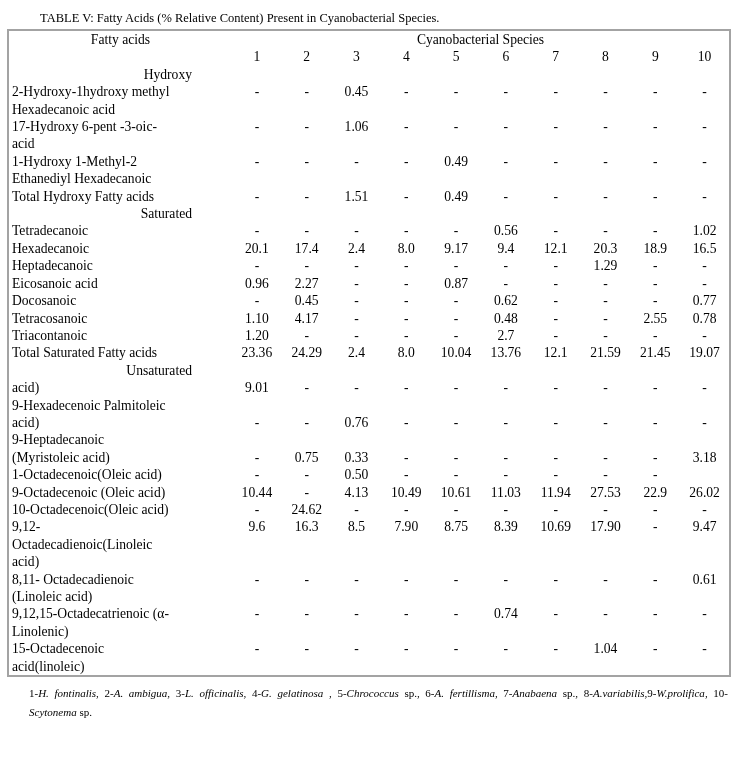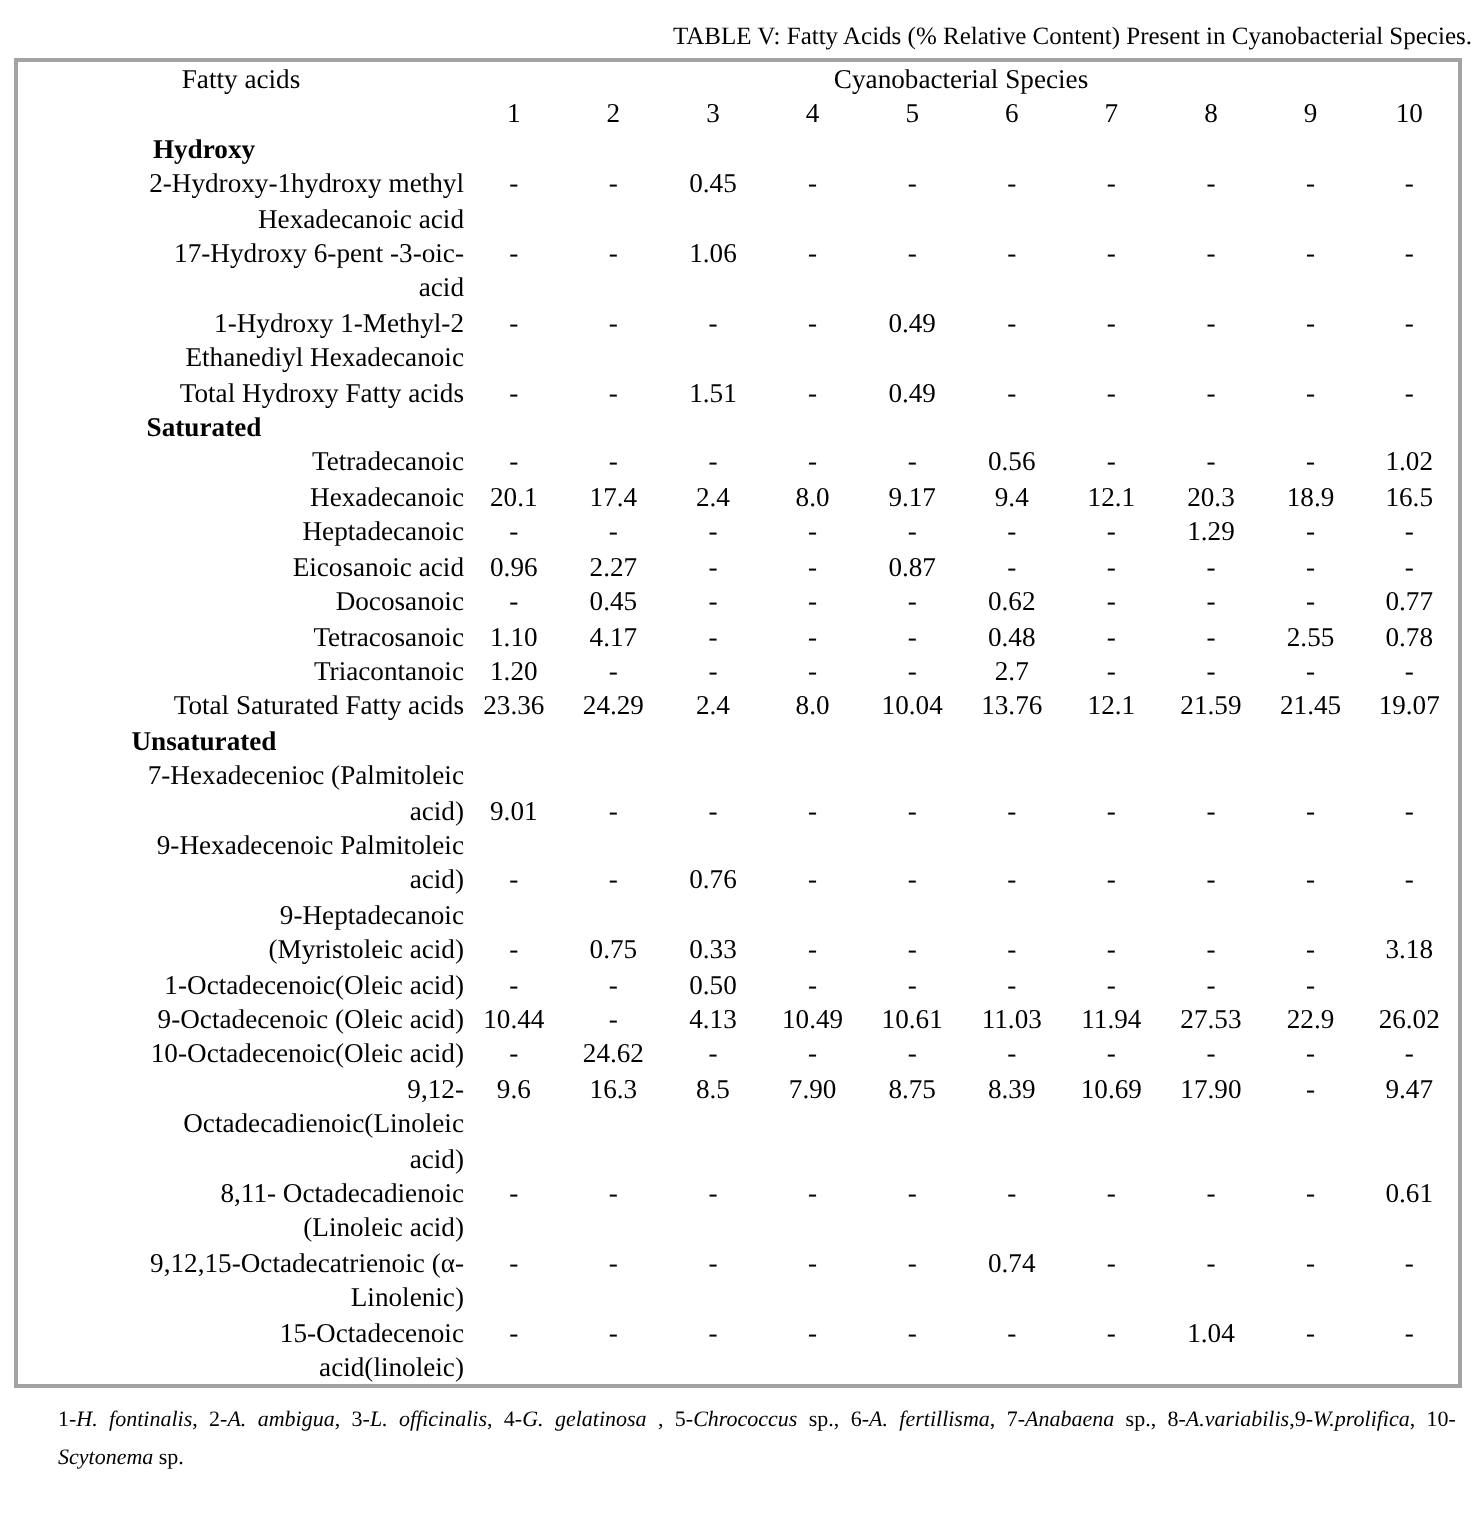--- a/index.html
+++ b/index.html
@@ -4,21 +4,21 @@
 <style>
   html, body { margin: 0; padding: 0; }
   body {
     width: 736px; height: 763px;
     background: #ffffff; color: #000000;
     font-family: "Liberation Serif", serif;
     overflow: hidden;
   }
   .page-title {
     margin-top: 11px;
-    text-align: right;
+    text-align: left;
     font-size: 12.5px;
     line-height: 15px;
     padding-left: 40px;
   }
   table.fa-table {
     table-layout: fixed;
     border-collapse: collapse;
     width: 722px;
     margin: 3px 0 0 7px;
     border: 2px solid #a3a3a3;
@@ -28,22 +28,22 @@
     padding: 0;
     font-weight: normal;
     line-height: 17.4px;
     vertical-align: top;
     white-space: nowrap;
     overflow: visible;
   }
   .fa-table .hdr-fatty { text-align: center; }
   .fa-table .hdr-species { text-align: center; }
   .fa-table .hdr-num { text-align: center; }
-  .fa-table td.label { text-align: right; padding-left: 3px; }
-  .fa-table td.label.section { font-weight: bold; text-align: center; padding-right: 40px; }
+  .fa-table td.label { text-align: left; padding-left: 3px; }
+  .fa-table td.label.section { font-weight: normal; text-align: right; padding-right: 40px; }
   .fa-table td.val { text-align: center; }
   .footnote {
     margin: 7px 8px 0 29px;
     font-size: 11px;
     line-height: 19px;
     text-align: justify;
   }
   .footnote i { font-style: italic; }
 </style>
 </head>
@@ -250,24 +250,20 @@
         <td class="val">12.1</td>
         <td class="val">21.59</td>
         <td class="val">21.45</td>
         <td class="val">19.07</td>
       </tr>
       <tr>
         <td class="label section">Unsaturated</td>
         <td colspan="10"></td>
       </tr>
       <tr>
-        <td class="label">7-Hexadecenioc (Palmitoleic</td>
-        <td colspan="10"></td>
-      </tr>
-      <tr>
         <td class="label">acid)</td>
         <td class="val">9.01</td>
         <td class="val">-</td>
         <td class="val">-</td>
         <td class="val">-</td>
         <td class="val">-</td>
         <td class="val">-</td>
         <td class="val">-</td>
         <td class="val">-</td>
         <td class="val">-</td>

